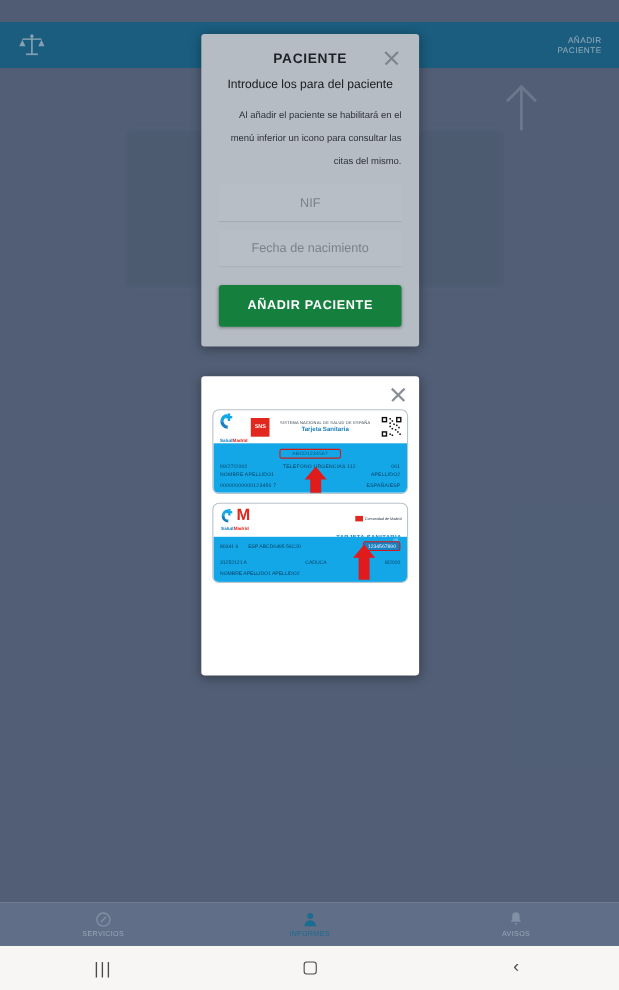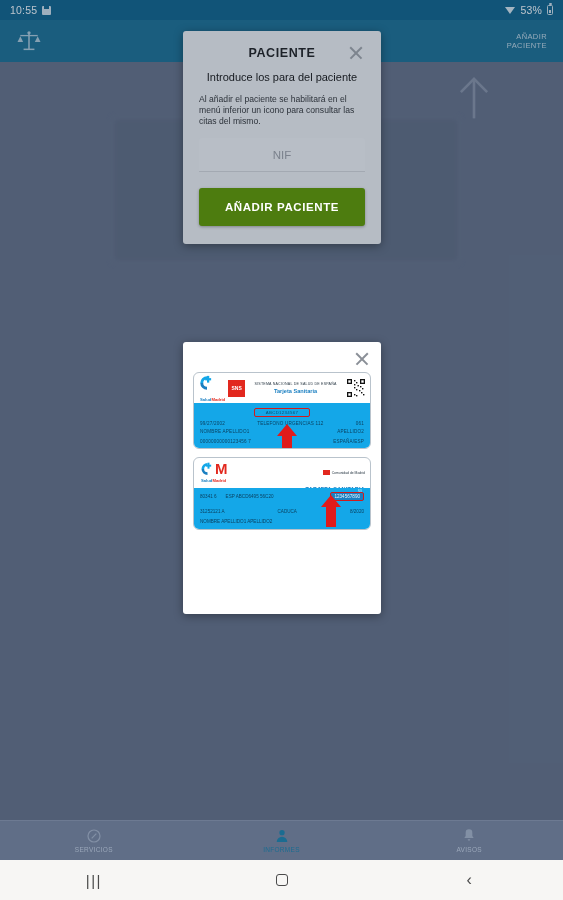--- a/index.html
+++ b/index.html
@@ -109,43 +109,43 @@
     content: ""; position: absolute; top: 8px; left: 1px;
     width: 16px; height: 1.6px; background: #7d848e;
   }
   .close-x::before { transform: rotate(45deg); }
   .close-x::after  { transform: rotate(-45deg); }
   .df-sub {
     text-align: center; color: #15191f; font-size: 11px; line-height: 15px;
     margin: 2px 0 9px;
   }
   .df-note {
-    text-align: left; color: #2b3views; color: #2c323a;
-    font-size: 8.6px; line-height: 11px; margin-bottom: 11px;
+    text-align: right; color: #2b3views; color: #2c323a;
+    font-size: 8.6px; line-height: 21px; margin-bottom: 11px;
   }
   .field {
     height: 34px; background: #b8bec6; border-bottom: 1px solid #a3a9b2;
     border-radius: 3px 3px 0 0; margin-bottom: 7px;
     display: flex; align-items: center; justify-content: center;
     position: relative;
   }
   .field-label { color: #7b828d; font-size: 11.5px; }
   .field.with-icon .field-label { margin-right: 6px; }
   .field-sep {
     position: absolute; right: 26px; top: 7px; bottom: 7px;
     width: 1px; background: #a0a7b0;
   }
   .info-i {
     position: absolute; right: 6px; top: 50%; transform: translateY(-50%);
     font-family: "Liberation Serif", serif; font-style: italic; font-weight: bold;
     color: #20262d; font-size: 13px;
   }
   .btn-primary {
     margin-top: 9px; height: 38px; width: 100%;
-    background: #4d7c0f; border: none; border-radius: 3px;
+    background: #15803d; border: none; border-radius: 3px;
     color: #ffffff; font-size: 11.5px; font-weight: bold; letter-spacing: .6px;
     box-shadow: 0 1px 3px rgba(0,0,0,.3); cursor: pointer;
     font-family: "Liberation Sans", sans-serif;
   }
 
   
   .dialog-cards {
     position: absolute; top: 342px; left: 183px; width: 198px; height: 272px;
     background: #ffffff; border-radius: 3px;
     box-shadow: 0 2px 10px rgba(0,0,0,.35);
@@ -235,31 +235,20 @@
   .sys-btn { flex: 1; display: flex; align-items: center; justify-content: center; cursor: pointer; }
   .sys-recents { color: #4a4a4a; font-size: 15px; letter-spacing: 1.5px; }
   .sys-home { width: 12px; height: 12px; border: 1.6px solid #4a4a4a; border-radius: 3px; }
   .sys-back { color: #4a4a4a; font-size: 16px; }
 </style>
 </head>
 <body>
 
 <div id="screen">
 
-  <div class="statusbar">
-    <div class="sb-left">
-      <span>10:55</span>
-      <span class="sb-icon save-ic"></span>
-    </div>
-    <div class="sb-right">
-      <span class="sb-icon wifi-ic"></span>
-      <span>53%</span>
-      <span class="sb-icon batt-ic"></span>
-    </div>
-  </div>
 
   <div class="appbar">
     <span class="brand-logo">
       <svg viewBox="0 0 24 24" width="26" height="26" fill="#cddbe6" opacity=".85">
         <rect x="11.3" y="4" width="1.4" height="16"></rect>
         <rect x="7" y="19" width="10" height="1.4"></rect>
         <rect x="4" y="6.4" width="16" height="1.2"></rect>
         <circle cx="12" cy="4.4" r="1.5"></circle>
         <path d="M4 7.6 L1.4 13 h5.2 Z"></path>
         <path d="M20 7.6 L17.4 13 h5.2 Z"></path>
@@ -298,20 +287,23 @@
       <div class="close-x"></div>
     </div>
     <div class="df-sub">Introduce los para del paciente</div>
     <div class="df-note">Al añadir el paciente se habilitará en el menú inferior un icono para consultar las citas del mismo.</div>
 
     <div class="field">
       <span class="field-label">NIF</span>
     </div>
 
 
+    <div class="field">
+      <span class="field-label">Fecha de nacimiento</span>
+    </div>
 
     <button class="btn-primary">AÑADIR PACIENTE</button>
   </div>
 
   <div class="dialog-cards">
     <div class="dc-head">
       <div class="close-x"></div>
     </div>
 
     <div class="card" style="position:relative">

